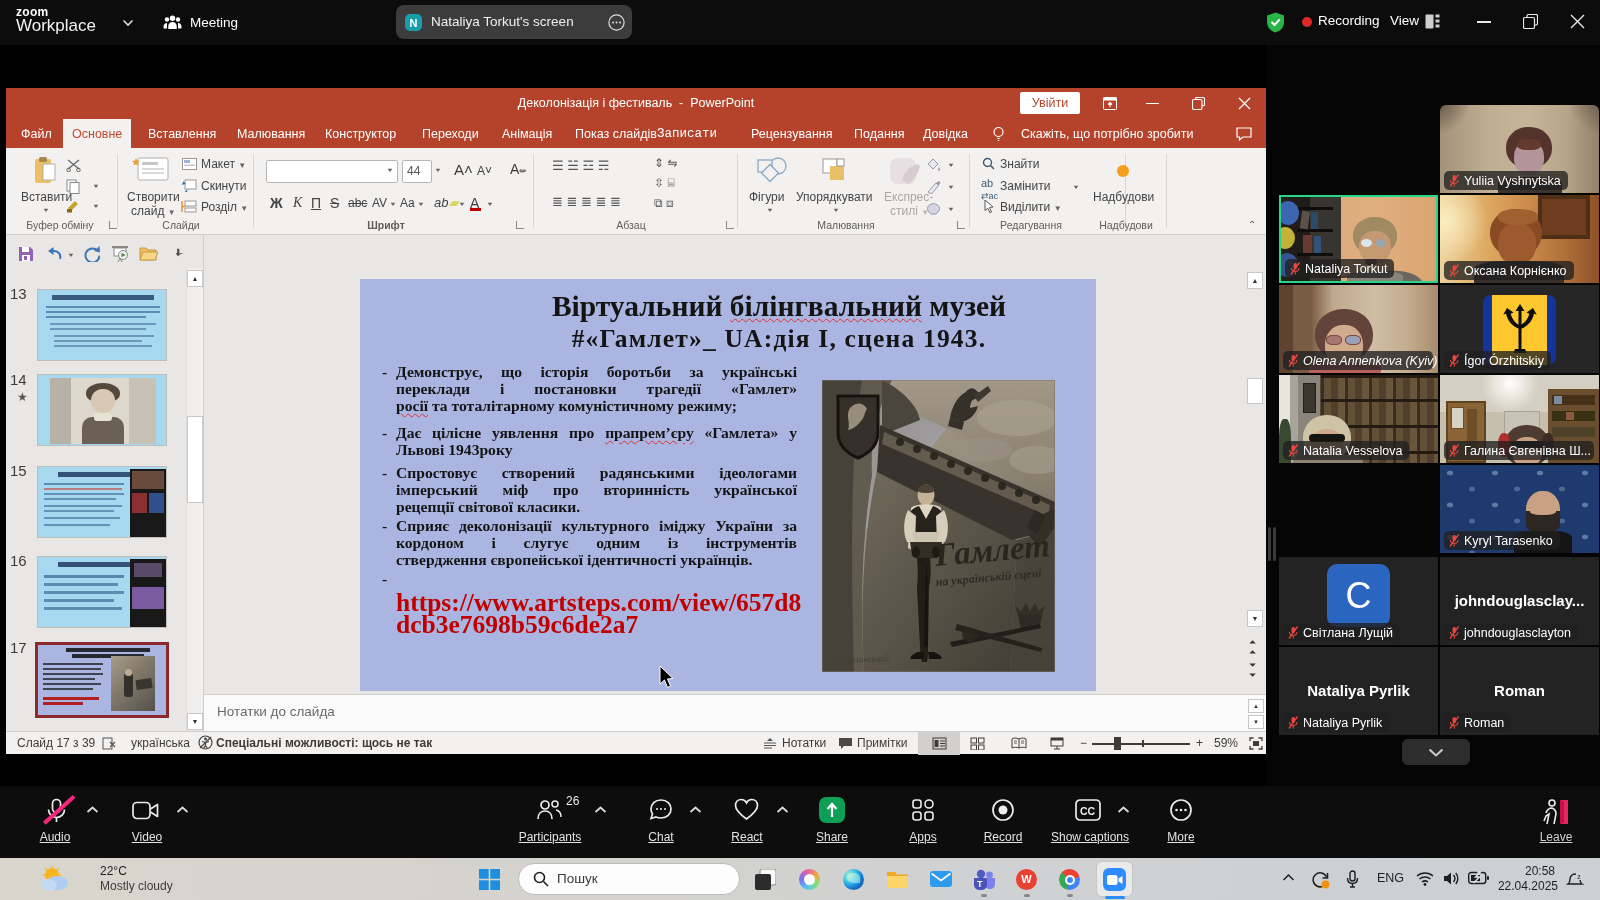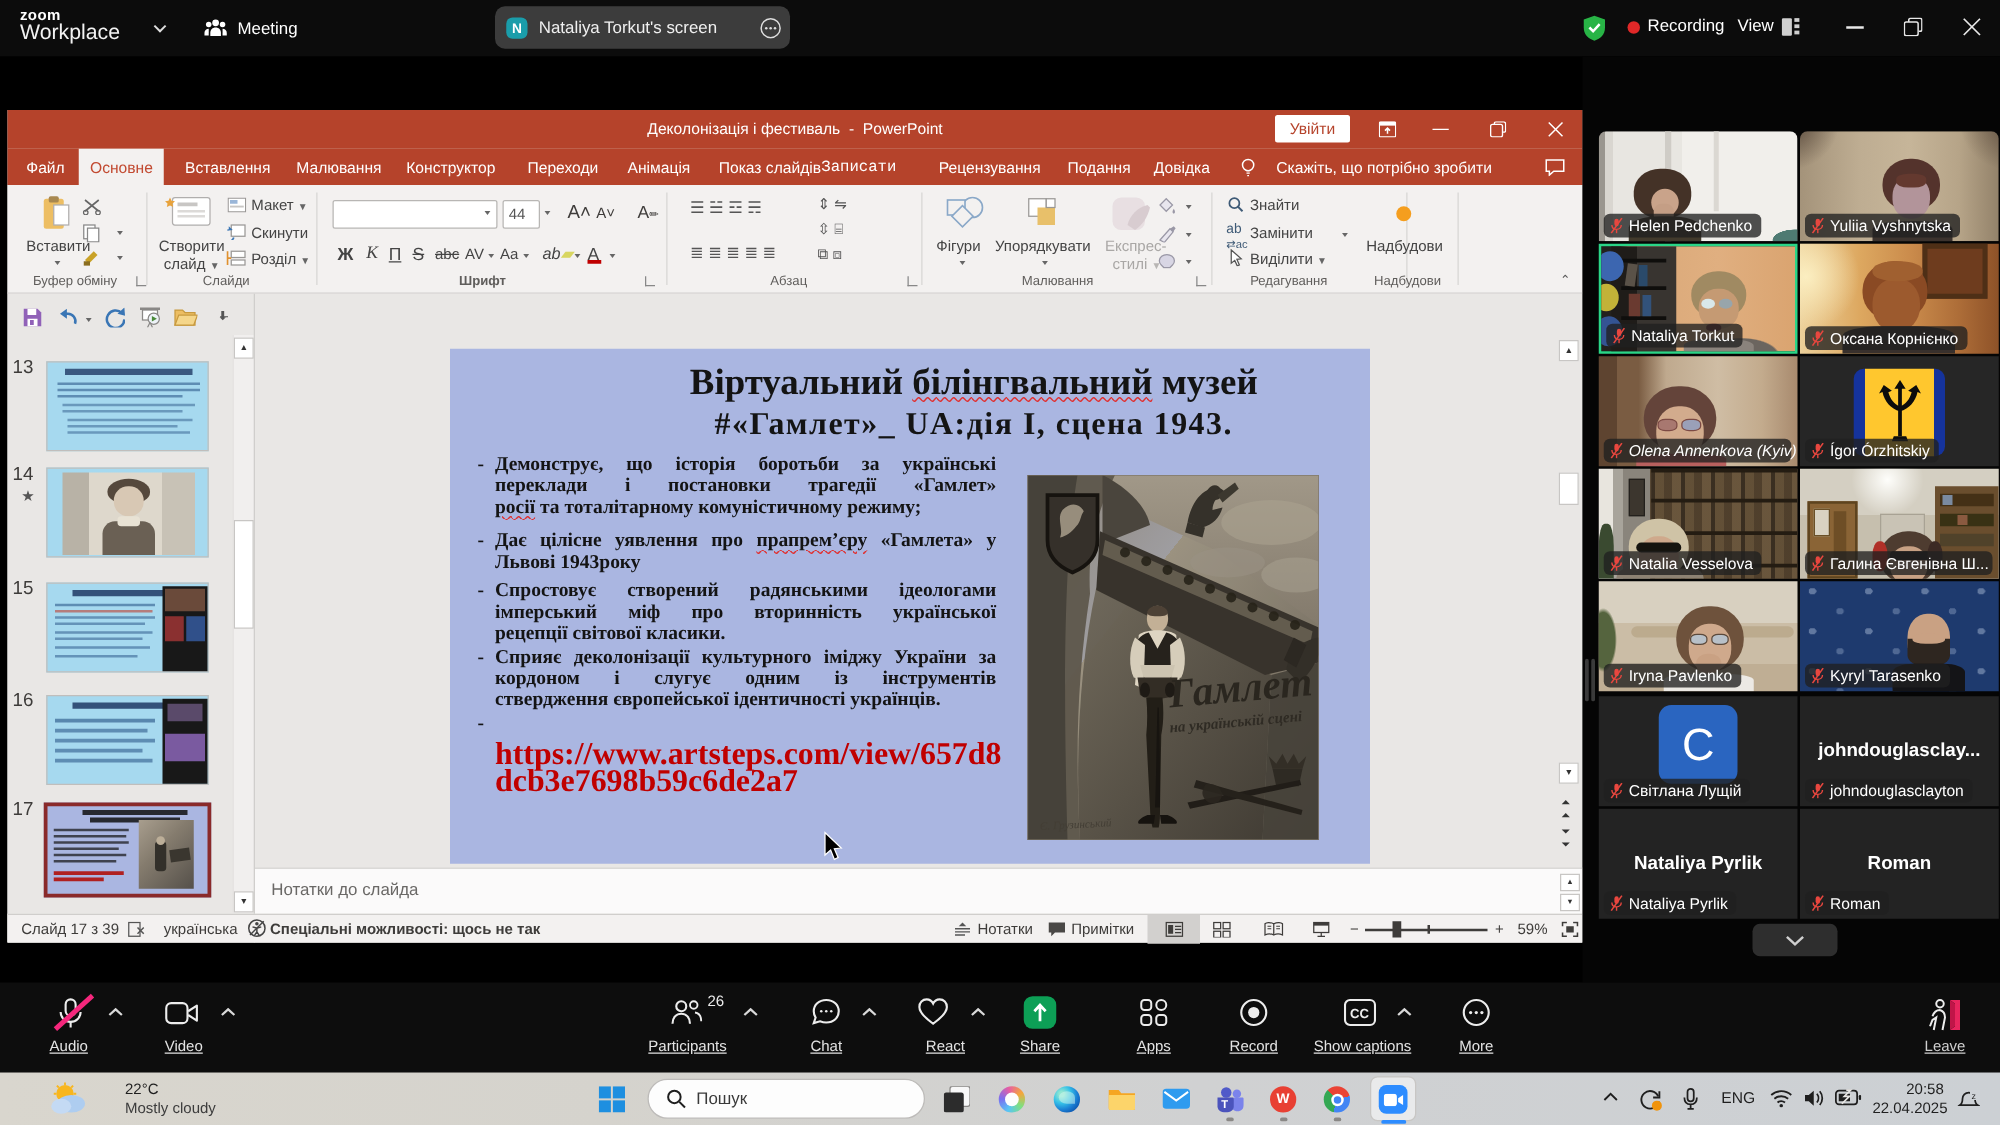--- a/index.html
+++ b/index.html
@@ -559,36 +559,20 @@
           <rect x="4" y="4" width="6" height="5" fill="#3e3c3a"></rect>
         </svg>
     </div>
   </div>
 </div>
 <div class="abs" id="panel" style="left:1266px;top:45px;width:334px;height:741px;background:#050505;">
 
   <div class="abs" style="left:2px;top:482px;width:3px;height:34px;background:#3a3a3a;border-radius:2px;"></div>
   <div class="abs" style="left:7px;top:482px;width:3px;height:34px;background:#3a3a3a;border-radius:2px;"></div>
 
-  <div class="tile" style="left:13px;top:60px;border-radius:6px 6px 0 0;background:
-    radial-gradient(ellipse 30px 14px at 99% 99%,#4e7a72 60%,rgba(88,131,124,0) 62%),
-    linear-gradient(90deg,#9a968f 0 3%,#d9d6d0 3% 7%,#e8e6e1 7% 42%,#f1efeb 42% 100%);">
-    <div class="abs" style="left:53px;top:0;width:5px;height:88px;background:#cfccc6;"></div>
-    <div class="abs" style="left:92px;top:0;width:4px;height:64px;background:#dbd8d2;"></div>
-    <div class="abs" style="left:28px;top:30px;width:46px;height:40px;border-radius:46%;background:#443227;"></div>
-    <div class="abs" style="left:42px;top:46px;width:22px;height:22px;border-radius:50%;background:#c9a38a;"></div>
-    <div class="abs" style="left:44px;top:58px;width:16px;height:16px;border-radius:40%;background:#c49e85;"></div>
-    <div class="abs" style="left:24px;top:68px;width:58px;height:20px;background:#423a2c;border-radius:45% 45% 0 0;"></div>
-    <div class="pl"><svg width="12" height="13" viewBox="0 0 24 26">
-          <rect x="9" y="2" width="7" height="12" rx="3.5" fill="#e8473f"></rect>
-          <path d="M5 12c0 4 3 7 7.5 7s7.5-3 7.5-7" stroke="#e8473f" stroke-width="2.2" fill="none"></path>
-          <line x1="12.5" y1="19" x2="12.5" y2="25" stroke="#e8473f" stroke-width="2.2"></line>
-          <line x1="21" y1="1" x2="4" y2="25" stroke="#e8473f" stroke-width="2.6"></line>
-        </svg>Helen Pedchenko</div>
-  </div>
   <div class="tile" style="left:174px;top:60px;border-radius:6px 6px 0 0;background:
     radial-gradient(circle 55px at -5% -10%,rgba(55,40,32,.75),rgba(55,40,32,0) 72%),
     radial-gradient(circle 55px at 105% -10%,rgba(55,40,32,.55),rgba(55,40,32,0) 72%),
     linear-gradient(90deg,#a4937a 0%,#bead92 30%,#c6b599 55%,#b6a488 80%,#93826a 100%);">
     <div class="abs" style="left:66px;top:22px;width:46px;height:42px;border-radius:48%;background:#54332c;"></div>
     <div class="abs" style="left:74px;top:36px;width:30px;height:34px;border-radius:46%;background:#b2949a;"></div>
     <div class="abs" style="left:77px;top:34px;width:24px;height:11px;border-radius:40%;background:#64392f;"></div>
     <div class="abs" style="left:58px;top:72px;width:64px;height:16px;background:#3c332e;border-radius:40% 40% 0 0;"></div>
     <div class="pl"><svg width="12" height="13" viewBox="0 0 24 26">
           <rect x="9" y="2" width="7" height="12" rx="3.5" fill="#e8473f"></rect>
@@ -712,37 +696,20 @@
     <div class="abs" style="left:58px;top:58px;width:12px;height:24px;border-radius:45%;background:#b03028;"></div>
     <div class="abs" style="left:102px;top:58px;width:12px;height:24px;border-radius:45%;background:#3c2a24;"></div>
     <div class="pl"><svg width="12" height="13" viewBox="0 0 24 26">
           <rect x="9" y="2" width="7" height="12" rx="3.5" fill="#e8473f"></rect>
           <path d="M5 12c0 4 3 7 7.5 7s7.5-3 7.5-7" stroke="#e8473f" stroke-width="2.2" fill="none"></path>
           <line x1="12.5" y1="19" x2="12.5" y2="25" stroke="#e8473f" stroke-width="2.2"></line>
           <line x1="21" y1="1" x2="4" y2="25" stroke="#e8473f" stroke-width="2.6"></line>
         </svg>Галина Євгенівна Ш...</div>
   </div>
 
-  <div class="tile" style="left:13px;top:420px;background:
-    linear-gradient(180deg,#d8d0c0 0 38%,#cbbda6 38% 75%,#bfae94 75% 100%);">
-    <div class="abs" style="left:-10px;top:6px;width:34px;height:82px;background:radial-gradient(ellipse 17px 40px at 40% 50%,#55643e 55%,rgba(78,92,56,0) 64%);"></div>
-    <div class="abs" style="left:26px;top:36px;width:130px;height:9px;background:#bcab8e;border-radius:5px;"></div>
-    <div class="abs" style="left:62px;top:20px;width:54px;height:52px;border-radius:48%;background:#6e523c;"></div>
-    <div class="abs" style="left:72px;top:34px;width:34px;height:38px;border-radius:46%;background:#cfa98c;"></div>
-    <div class="abs" style="left:73px;top:42px;width:14px;height:9px;border-radius:40%;background:#b8c0c8;border:1px solid #5c4a3c;"></div>
-    <div class="abs" style="left:90px;top:42px;width:14px;height:9px;border-radius:40%;background:#b8c0c8;border:1px solid #5c4a3c;"></div>
-    <div class="abs" style="left:78px;top:58px;width:20px;height:16px;border-radius:45%;background:#c9a183;"></div>
-    <div class="abs" style="left:52px;top:74px;width:72px;height:14px;background:#ece9e4;border-radius:35% 35% 0 0;"></div>
-    <div class="pl"><svg width="12" height="13" viewBox="0 0 24 26">
-          <rect x="9" y="2" width="7" height="12" rx="3.5" fill="#e8473f"></rect>
-          <path d="M5 12c0 4 3 7 7.5 7s7.5-3 7.5-7" stroke="#e8473f" stroke-width="2.2" fill="none"></path>
-          <line x1="12.5" y1="19" x2="12.5" y2="25" stroke="#e8473f" stroke-width="2.2"></line>
-          <line x1="21" y1="1" x2="4" y2="25" stroke="#e8473f" stroke-width="2.6"></line>
-        </svg>Iryna Pavlenko</div>
-  </div>
   <div class="tile" style="left:174px;top:420px;background:#1e3a6e;">
     <div class="abs" style="left:0;top:0;width:159px;height:88px;background-image:radial-gradient(ellipse 5px 4px at 10px 8px,rgba(190,205,228,.42) 60%,transparent 65%),radial-gradient(ellipse 5px 4px at 32px 24px,rgba(175,192,220,.34) 60%,transparent 65%);background-size:45px 32px;"></div>
     <div class="abs" style="left:86px;top:26px;width:34px;height:40px;border-radius:46% 46% 40% 40%;background:#c9a183;"></div>
     <div class="abs" style="left:86px;top:46px;width:34px;height:22px;background:#2e2620;border-radius:0 0 40% 40%;"></div>
     <div class="abs" style="left:90px;top:42px;width:26px;height:8px;border-radius:40%;background:#c9a183;"></div>
     <div class="abs" style="left:74px;top:66px;width:58px;height:22px;background:#141417;border-radius:30% 30% 0 0;"></div>
     <div class="pl"><svg width="12" height="13" viewBox="0 0 24 26">
           <rect x="9" y="2" width="7" height="12" rx="3.5" fill="#e8473f"></rect>
           <path d="M5 12c0 4 3 7 7.5 7s7.5-3 7.5-7" stroke="#e8473f" stroke-width="2.2" fill="none"></path>
           <line x1="12.5" y1="19" x2="12.5" y2="25" stroke="#e8473f" stroke-width="2.2"></line>
@@ -838,21 +805,21 @@
       <circle cx="16" cy="11" r="1" fill="#ececec"></circle>
     </svg>
   <div class="zbtn" style="left:636px;top:44px;width:50px;">Chat</div>
   <svg class="abs" style="left:689px;top:20px;" width="13" height="8" viewBox="0 0 13 8">
       <path d="M1.5 6 L6.5 1.5 L11.5 6" stroke="#d8d8d8" stroke-width="1.8" fill="none"></path>
     </svg>
 
   <svg class="abs" style="left:734px;top:12px;" width="25" height="23" viewBox="0 0 25 23">
       <path d="M12.5 21 C5 15.5 1.5 11.5 1.5 7.5 C1.5 4 4 1.5 7.3 1.5 C9.5 1.5 11.5 2.8 12.5 4.8 C13.5 2.8 15.5 1.5 17.7 1.5 C21 1.5 23.5 4 23.5 7.5 C23.5 11.5 20 15.5 12.5 21z" stroke="#ececec" stroke-width="1.7" fill="none"></path>
     </svg>
-  <div class="zbtn" style="left:722px;top:44px;width:50px;text-align:right;">React</div>
+  <div class="zbtn" style="left:722px;top:44px;width:50px;">React</div>
   <svg class="abs" style="left:776px;top:20px;" width="13" height="8" viewBox="0 0 13 8">
       <path d="M1.5 6 L6.5 1.5 L11.5 6" stroke="#d8d8d8" stroke-width="1.8" fill="none"></path>
     </svg>
 
   <div class="abs" style="left:819px;top:11px;width:26px;height:26px;background:#0d9f56;border-radius:7px;"></div>
   <svg class="abs" style="left:819px;top:11px;" width="26" height="26" viewBox="0 0 26 26">
       <path d="M13 20 V8 M8.5 12 L13 7 L17.5 12" stroke="#fff" stroke-width="2.2" fill="none"></path>
     </svg>
   <div class="zbtn" style="left:807px;top:44px;width:50px;">Share</div>
 

